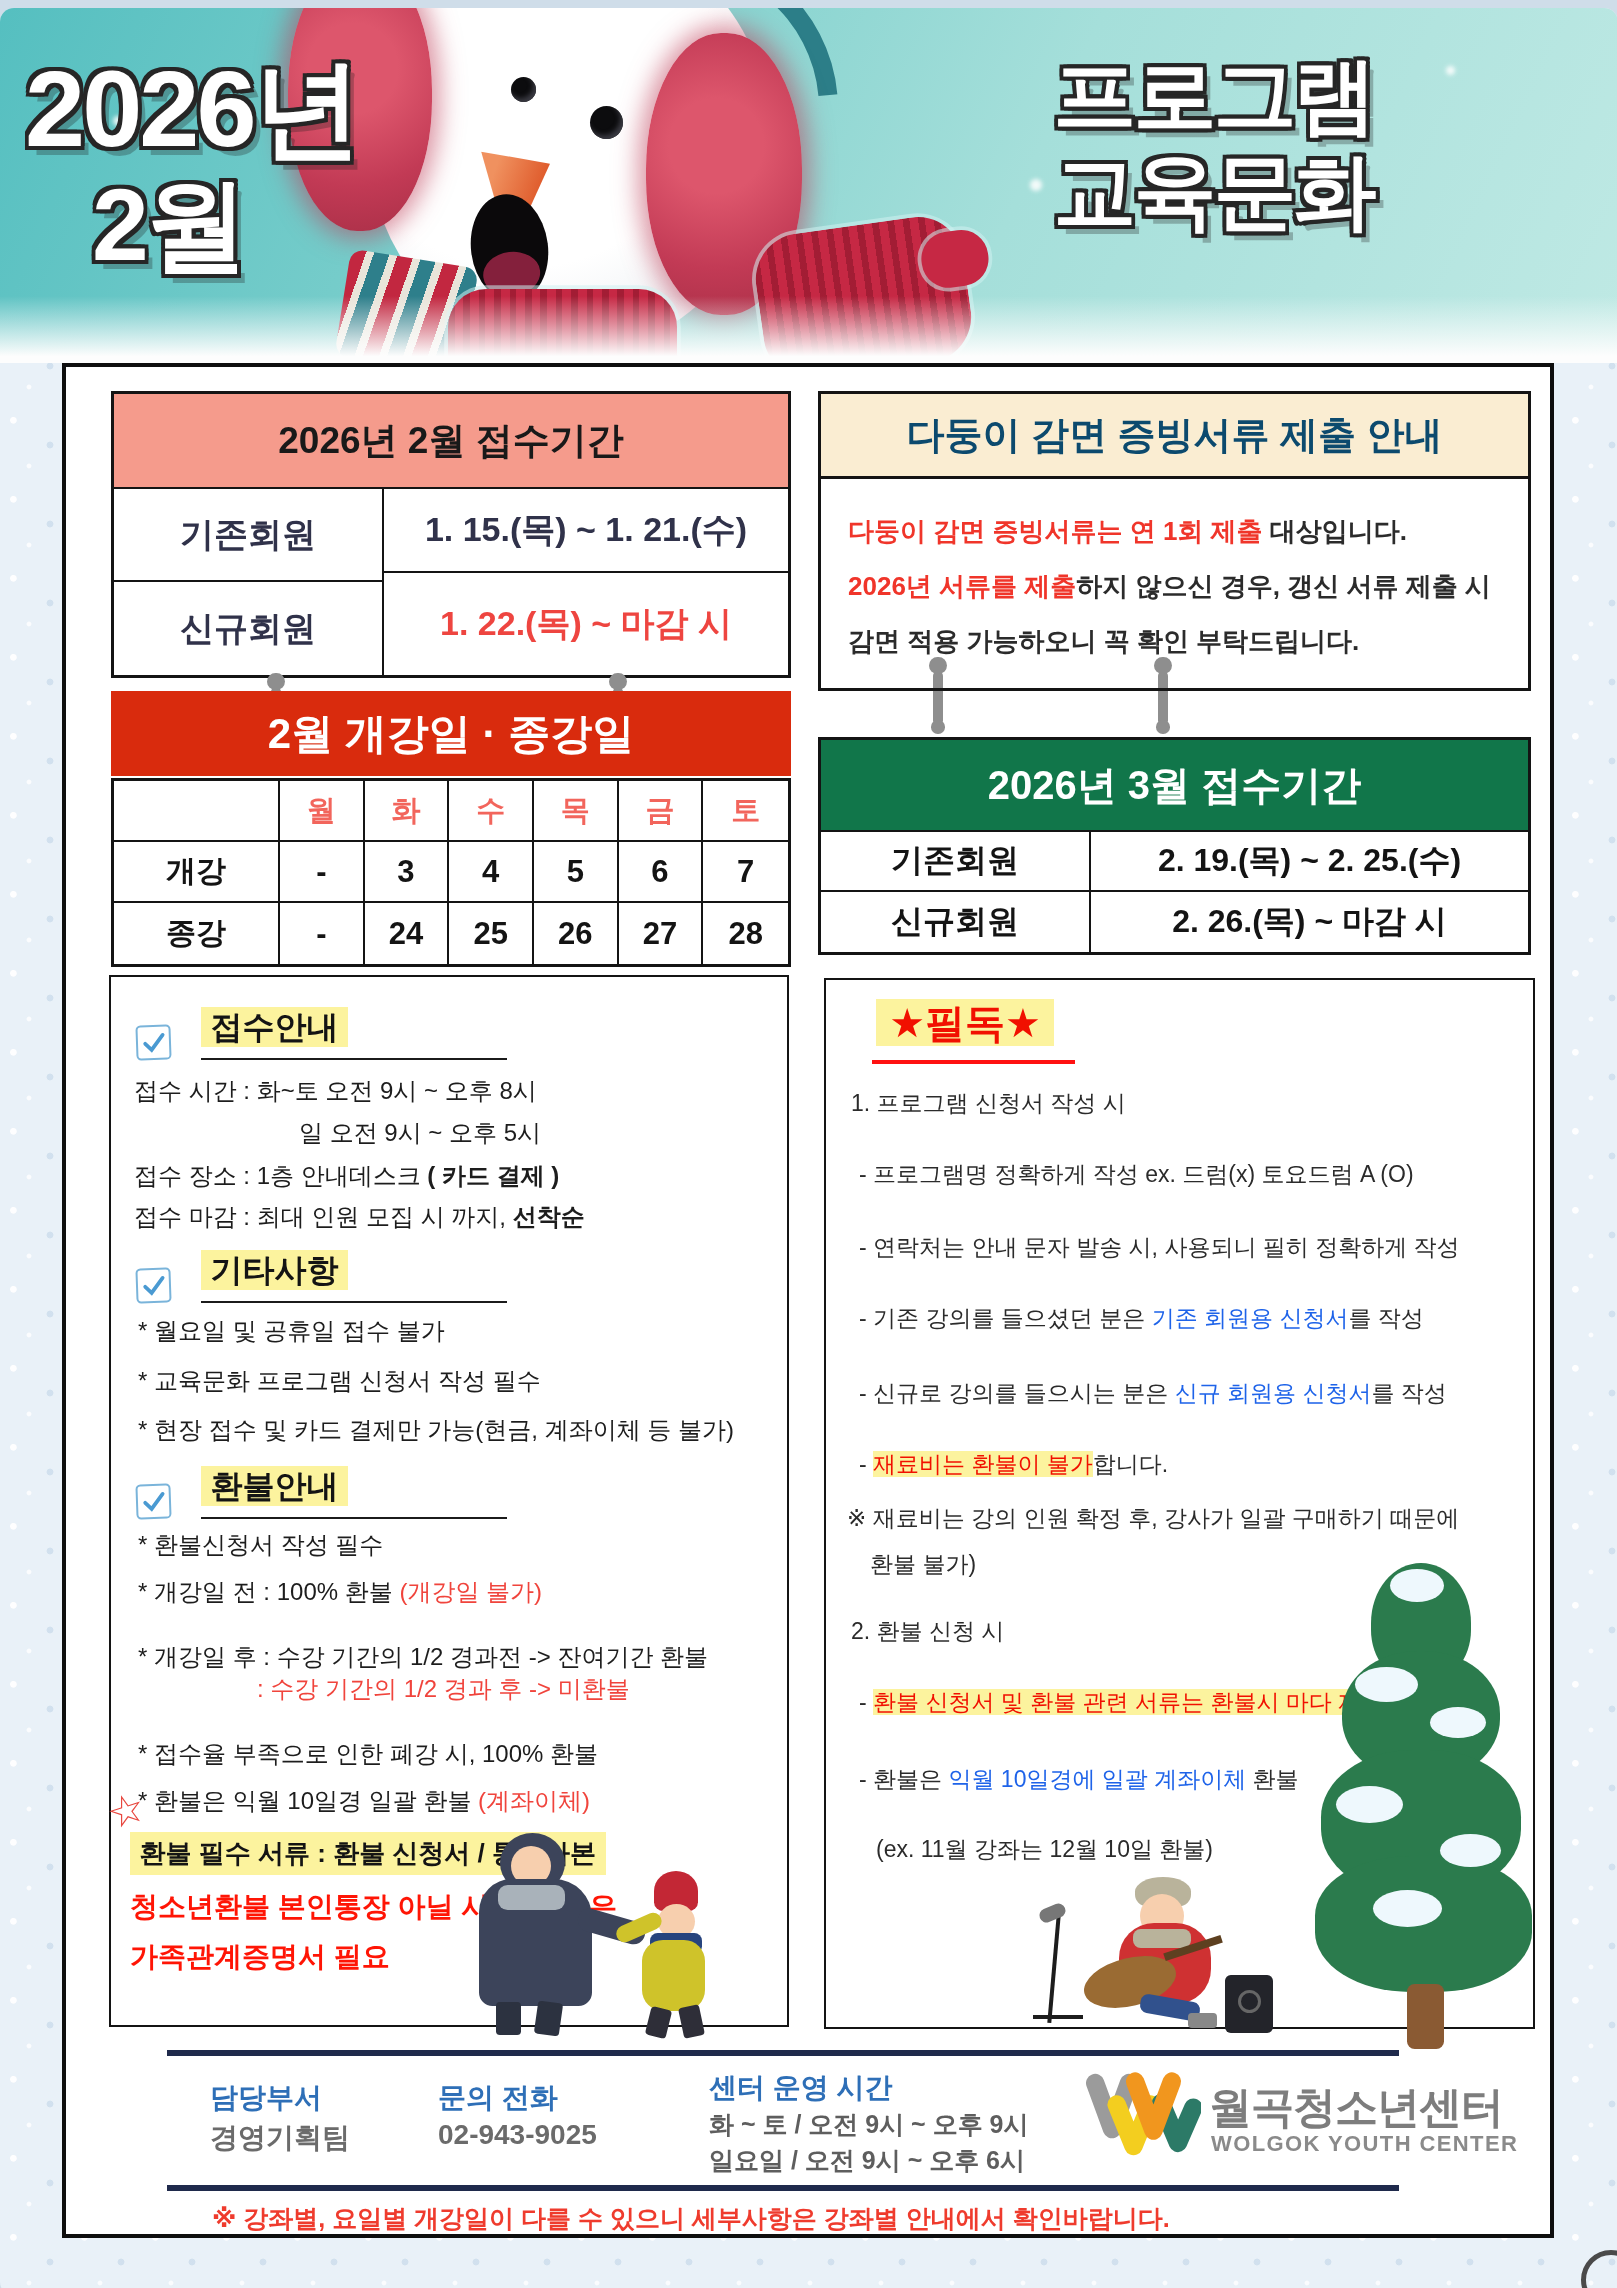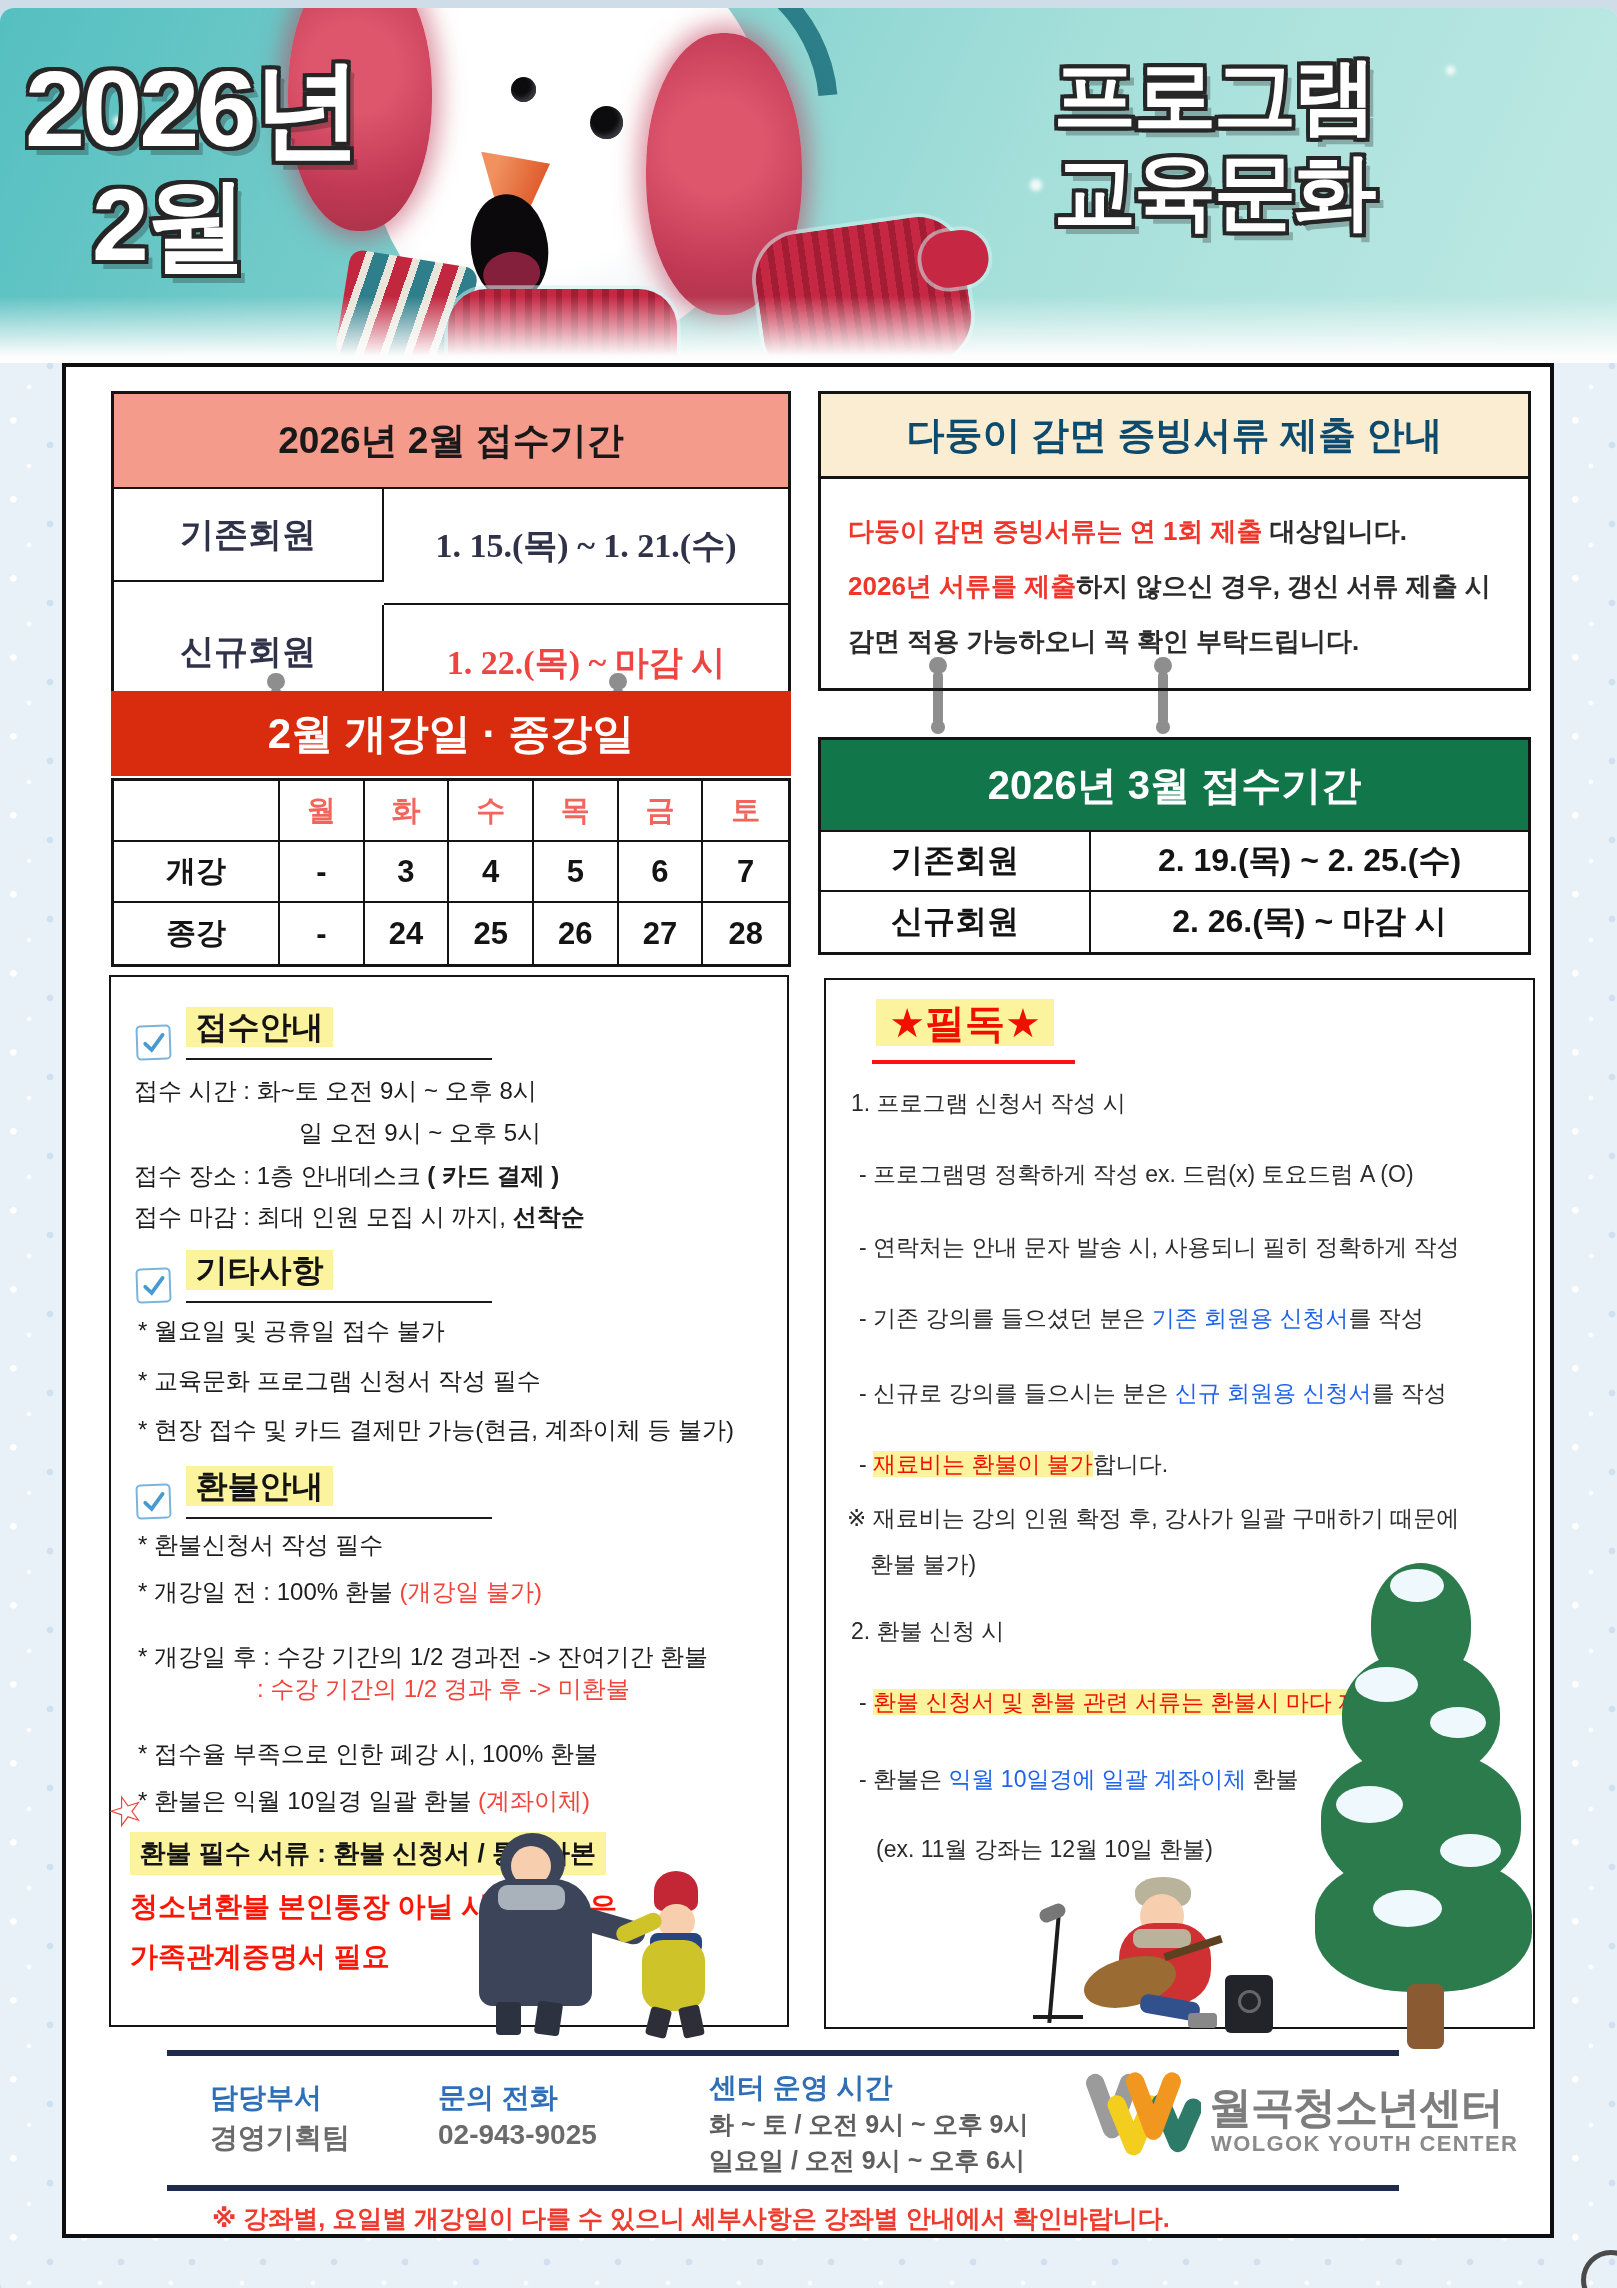--- a/index.html
+++ b/index.html
@@ -52,21 +52,21 @@
   
   .main-box { left:62px; top:355px; width:1492px; height:1875px; background:#fff; border:4.8px solid #0e0e0e; }
 
   
   .tblA { left:45px; top:24px; width:680px; border:3.8px solid #141414; display:grid;
     grid-template-columns:270px 1fr; }
   .tblA .hd { grid-column:1 / 3; height:95px; background:#F59B8C; border-bottom:2.9px solid #141414;
     display:flex; align-items:center; justify-content:center; font-size:37px; font-weight:800; color:#191919; }
   .cell { display:flex; align-items:center; justify-content:center; font-weight:800; color:#30324A; }
   .tblA .lab { height:93px; border-right:2.9px solid #141414; font-size:34px; }
-  .tblA .val { height:116px; font-size:34px;font-family:Liberation Serif, serif; }
+  .tblA .val { height:84px; font-size:34px; }
   .tblA .r1  { border-bottom:2.9px solid #141414; }
   .red-val { color:#EE4540 !important; }
 
   .hdr-red { left:45px; top:324px; width:680px; height:85px; background:#D92B0D;
     display:flex; align-items:center; justify-content:center; color:#fff; font-size:42px; font-weight:800; }
   .cal { left:45px; top:411px; width:680px; border:3.8px solid #141414; display:grid;
     grid-template-columns:166px repeat(6,1fr); }
   .cal > div { height:61px; display:flex; align-items:center; justify-content:center;
     border-right:2.9px solid #141414; border-bottom:2.9px solid #141414; font-weight:800; }
   .cal > div:nth-child(7n) { border-right:none; }
@@ -87,21 +87,21 @@
 
   .tblB { left:752px; top:370px; width:713px; border:3.8px solid #141414; display:grid; grid-template-columns:270px 1fr; }
   .tblB .hd { grid-column:1/3; height:92px; background:#11764A; border-bottom:2.9px solid #141414;
     display:flex; align-items:center; justify-content:center; color:#fff; font-size:40px; font-weight:800; }
   .tblB .lab { height:60px; border-right:2.9px solid #141414; font-size:32px; color:#141414; }
   .tblB .val { height:60px; font-size:32px; color:#141414; }
   .tblB .r1 { border-bottom:2.9px solid #141414; }
 
   
   .notice { left:43px; top:608px; width:680px; height:1052px; border:2.9px solid #141414; font-size:24px; color:#1d1d1d; }
-  .sec-head { display:flex; align-items:flex-end; gap:15px;justify-content:flex-end; }
+  .sec-head { display:flex; align-items:flex-end; gap:30px;justify-content:flex-end; }
   .chk { width:35px; height:35px; border:2.9px solid #7ab4da; border-radius:4.8px; background:#fff;
     transform:rotate(-2deg); display:flex; align-items:center; justify-content:center; }
   .sec-title-wrap { border-bottom:2.9px solid #1b1b1b; width:306px; padding-bottom:7.7px; }
   .hl { background:#FCF39E; }
   .sec-title { font-size:32px; font-weight:800; color:#141414; padding:1.9px 9.6px; }
   .nline { white-space:nowrap; font-weight:500; }
   .bold { font-weight:800; }
   .redtxt { color:#F0443C; }
   .warn { color:#FF1505; font-weight:800; font-size:28px; }
   .docline { font-weight:800; font-size:26px; color:#141414; }

